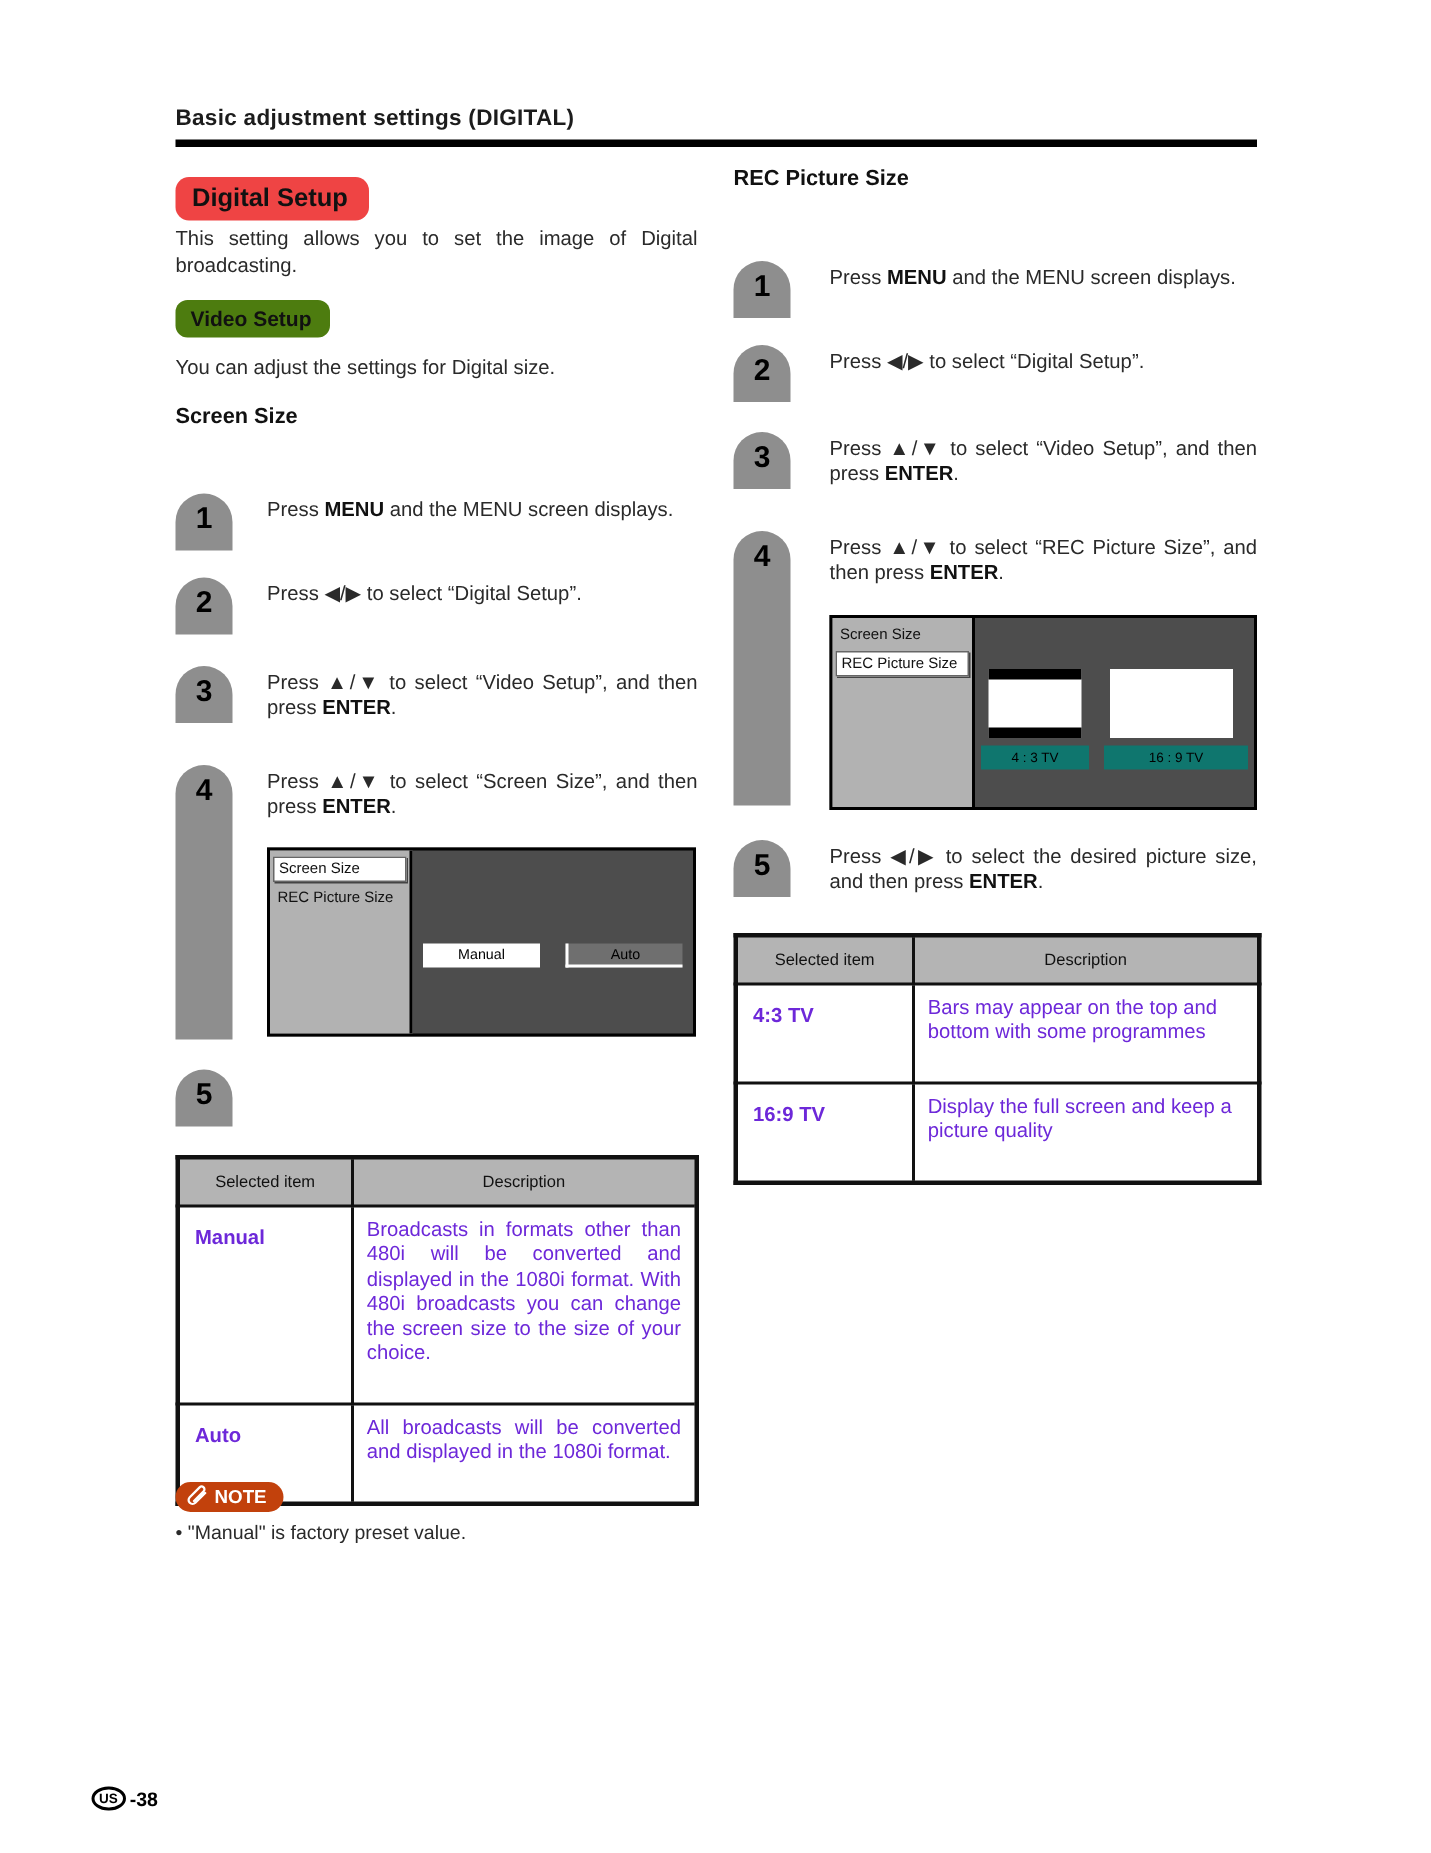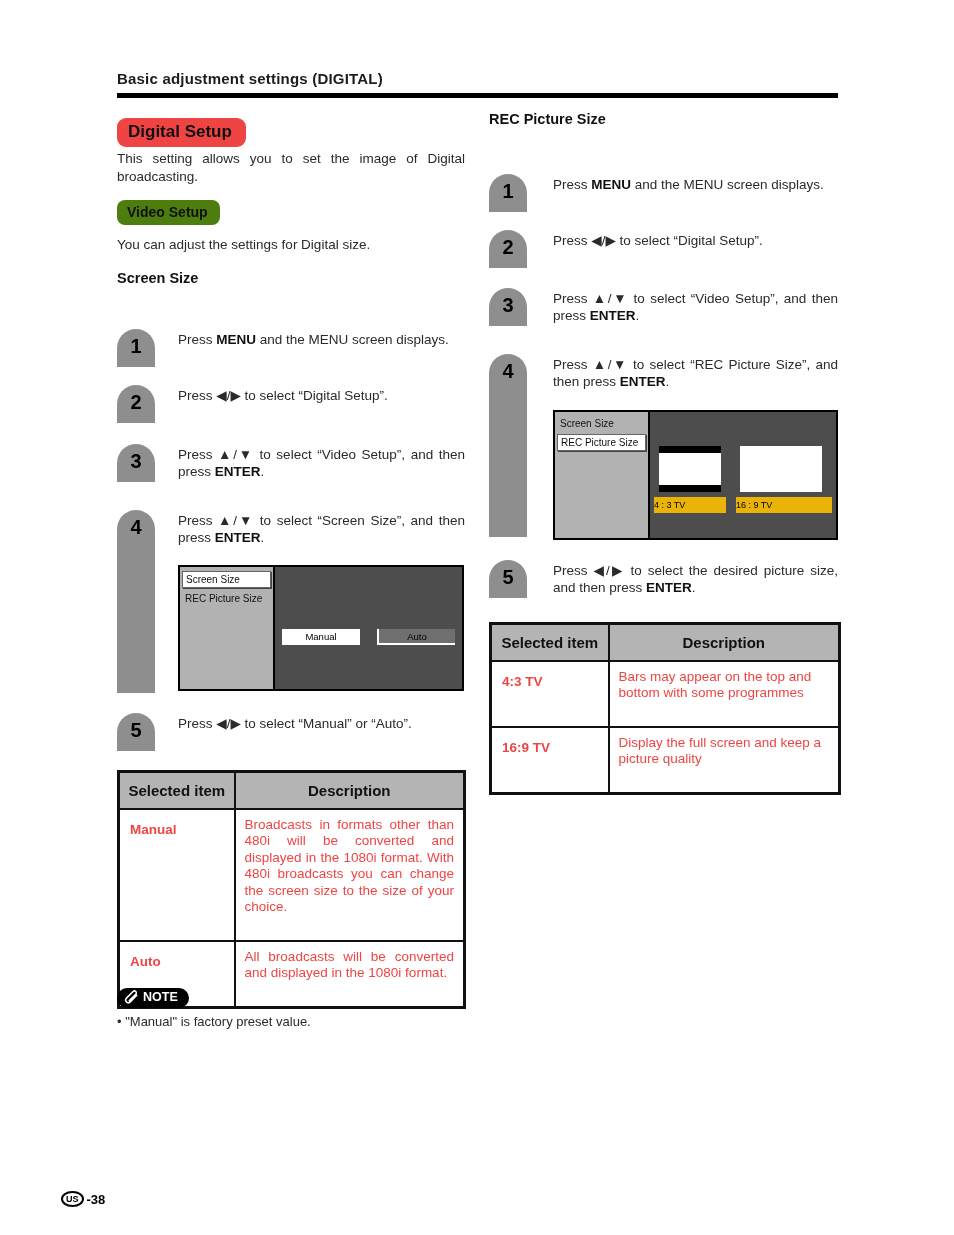--- a/index.html
+++ b/index.html
@@ -40,32 +40,32 @@
     padding-top:4px;box-sizing:border-box;}
   .osd-item{font-size:10px;color:#111;padding:2px 3px;margin:0 2px 3px 2px;white-space:nowrap;}
   .osd-item.selected{background:#fff;border:1px solid #666;box-shadow:1px 1px 0 #444;}
   .osd-main{flex:1;position:relative;}
   .osd-btnrow{display:flex;justify-content:center;gap:17px;margin-top:62px;}
   .osd-btn{width:78px;height:16px;font-size:9.5px;text-align:center;line-height:16px;color:#000;}
   .osd-btn.white{background:#fff;}
   .osd-btn.gray{background:#6f6f6f;border-left:2px solid #fff;border-bottom:2px solid #fff;box-sizing:border-box;}
   .thumb{position:absolute;background:#fff;display:flex;flex-direction:column;justify-content:space-between;}
   .thumb .bar{height:7px;background:#000;}
-  .osd-label{position:absolute;background:#eab308;font-size:9px;color:#000;text-align:left;
+  .osd-label{position:absolute;background:#0f766e;font-size:9px;color:#000;text-align:center;
     height:16px;line-height:16px;}
   
   table.desc{border-collapse:collapse;border:3px solid #111;table-layout:fixed;}
-  table.desc th{background:#b4b4b4;border:2px solid #111;font-size:15px;font-weight:bold;
+  table.desc th{background:#b4b4b4;border:2px solid #111;font-size:11px;font-weight:normal;
     text-align:center;padding:9px 4px;color:#111;}
-  table.desc td{border:2px solid #111;vertical-align:top;font-size:13.5px;color:#ef4444;}
+  table.desc td{border:2px solid #111;vertical-align:top;font-size:13.5px;color:#6d28d9;}
   td.item{font-weight:bold;color:#111;padding:12px 8px 8px 10px;}
   td.desc-cell{padding:7px 9px 24px 9px;line-height:1.22;}
   .col-left td.desc-cell{text-align:justify;margin-top:16px;}
   
-  .note-pill{display:inline-flex;align-items:flex-start;gap:4px;background:#000000;
+  .note-pill{display:inline-flex;align-items:center;gap:4px;background:#c2410c;
     border-radius:11px;padding:2px 11px 3px 7px;color:#fff;font-weight:bold;font-size:12.5px;}
   .note-pill svg{display:block;}
   .note-line{font-size:13px;color:#2a2a2a;}
   
   .footer{left:61px;top:1191px;display:flex;align-items:center;gap:3px;}
   .us-oval{border:2px solid #000;border-radius:50%;font-size:9px;font-weight:bold;
     padding:1px 3px;color:#000;}
   .page-num{font-size:13px;font-weight:bold;color:#000;}
 </style>
 </head>
@@ -116,21 +116,20 @@
     <div class="osd-main">
       <div class="osd-btnrow">
         <div class="osd-btn white">Manual</div>
         <div class="osd-btn gray">Auto</div>
       </div>
     </div>
   </div>
 
   <div class="abs step" style="top:713px;left:0;">
     <div class="badge">5</div>
-    <div class="step-text"><span>Press ◀/▶ to select “Manual” or “Auto”.</span><b></b><span></span></div>
   </div>
 
   <table class="desc abs" style="top:770px;left:0;width:346px;">
     <colgroup>
         <col style="width:116px;">
         <col style="width:230px;">
       </colgroup>
     <tbody>
         <tr>
       <th>Selected item</th>

